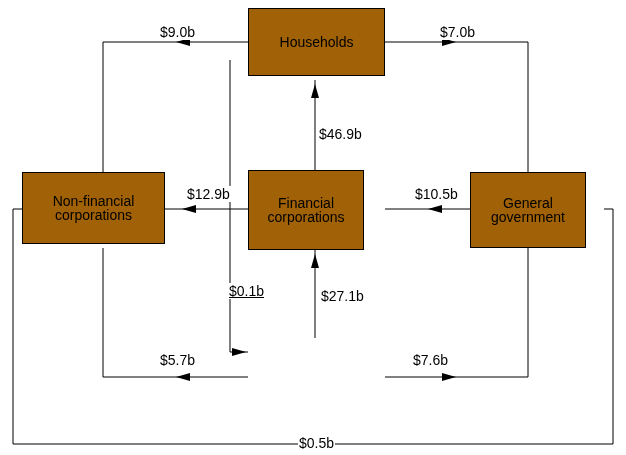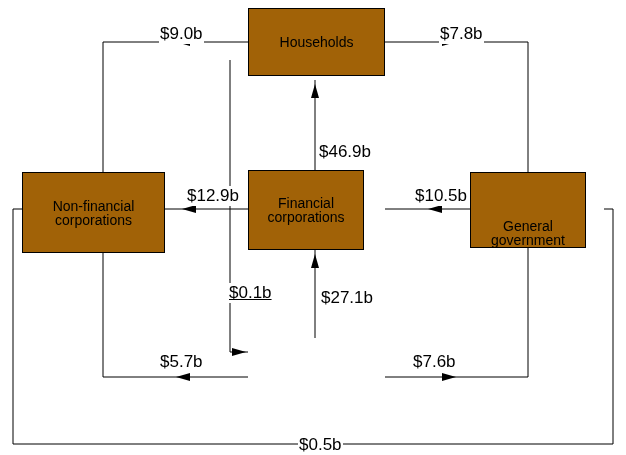--- a/index.html
+++ b/index.html
@@ -30,21 +30,21 @@
     color: #000000;
     box-sizing: border-box;
     z-index: 3;
   }
   .node span {
     display: block;
     white-space: pre-line;
   }
   .flow-label {
     position: absolute;
-    font-size: 17px;
+    font-size: 14px;
     color: #000000;
     white-space: nowrap;
     z-index: 4;
     background: #ffffff;
     padding: 0 1px;
   }
   svg.wires {
     position: absolute;
     left: 0;
     top: 0;
@@ -93,41 +93,41 @@
       <polygon points="190,373 176,377 190,381"></polygon>
       <polygon points="442,373 456,377 442,381"></polygon>
       <polygon points="304,440 318,444 304,448"></polygon>
     </g>
   </svg>
 
   <div class="node" style="left:248px; top:8px; width:137px; height:68px;">
     <span>Households</span>
   </div>
 
-  <div class="node" style="left:22px; top:172px; width:143px; height:81px;">
+  <div class="node" style="left:22px; top:172px; width:143px; height:72px;">
     <span>Non-financial
 corporations</span>
   </div>
 
   <div class="node" style="left:248px; top:170px; width:116px; height:80px;">
     <span>Financial
 corporations</span>
   </div>
 
-  <div class="node" style="left:470px; top:172px; width:116px; height:76px;align-items:flex-end;">
+  <div class="node" style="left:470px; top:172px; width:116px; height:76px;">
     <span>General
 government</span>
   </div>
 
 
   <div class="flow-label" style="left:159px; top:24px;">$9.0b</div>
 
-  <div class="flow-label" style="left:439px; top:24px;">$7.8b</div>
+  <div class="flow-label" style="left:439px; top:24px;">$7.0b</div>
 
-  <div class="flow-label" style="left:318px; top:126px;margin-top:16px;">$46.9b</div>
+  <div class="flow-label" style="left:318px; top:126px;">$46.9b</div>
 
   <div class="flow-label" style="left:174px; top:186px;margin-left:12px;">$12.9b</div>
 
   <div class="flow-label" style="left:414px; top:186px;">$10.5b</div>
 
   <div class="flow-label" style="left:228px; top:283px;text-decoration:underline;">$0.1b</div>
 
   <div class="flow-label" style="left:320px; top:288px;">$27.1b</div>
 
   <div class="flow-label" style="left:159px; top:352px;">$5.7b</div>

